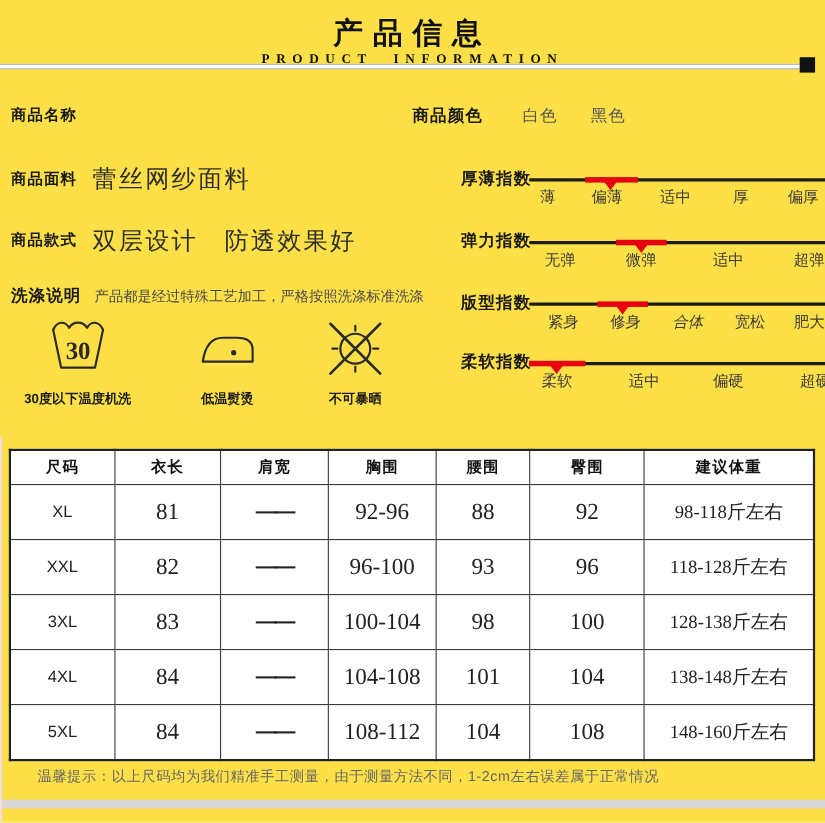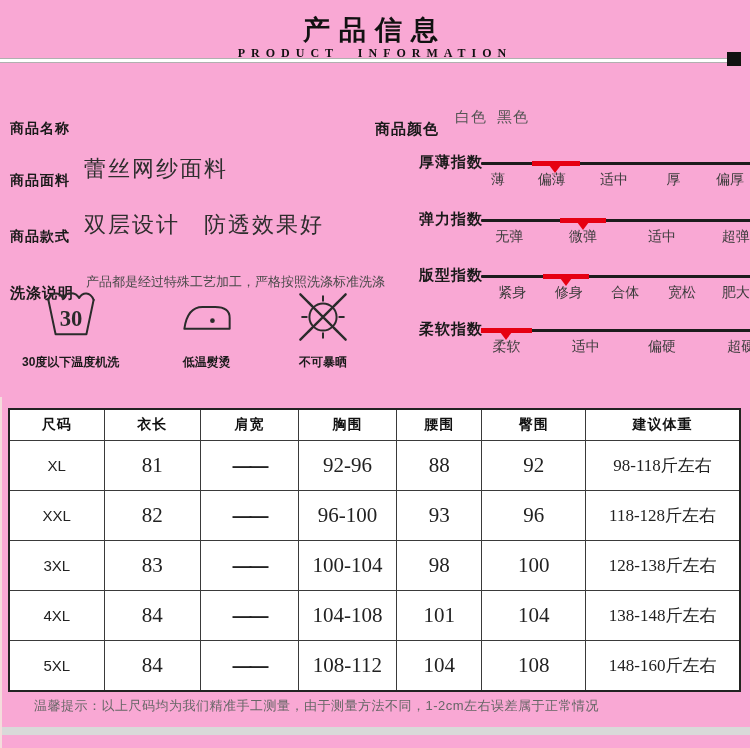--- a/index.html
+++ b/index.html
@@ -1,51 +1,51 @@
 <!DOCTYPE html>
 <html><head>
 <meta charset="utf-8">
 <style>
   html,body{margin:0;padding:0;background:#fff;}
-  .page{position:relative;width:750px;height:748px;background:#f9a8d4;overflow:hidden;
+  .page{position:relative;width:750px;height:748px;background:#fde047;overflow:hidden;
         font-family:"Liberation Sans",sans-serif;color:#222;}
 
   
   .hdr-title{position:absolute;top:12px;left:0;width:100%;text-align:center;
     font-family:"Liberation Serif","DejaVu Serif",serif;font-weight:bold;
     font-size:27px;letter-spacing:9px;color:#111;}
   .hdr-sub{position:absolute;top:46px;left:0;width:100%;text-align:center;
     font-family:"Liberation Serif","DejaVu Serif",serif;font-weight:bold;
     font-size:12px;letter-spacing:6px;word-spacing:10px;color:#111;}
   .hdr-divider{position:absolute;top:58px;left:0;width:727px;height:3px;
     border-top:1px solid #b0b0b0;border-bottom:1px solid #b0b0b0;background:#fff;}
   .hdr-square{position:absolute;top:52px;left:727px;width:14px;height:14px;background:#111;}
 
   
   .leftcol{position:absolute;left:10px;top:62px;width:362px;}
   .info-row{position:absolute;left:0;display:flex;align-items:center;}
   .info-label{font-weight:bold;font-size:14px;color:#1a1a1a;letter-spacing:1px;
-    min-width:62px;flex:none;margin-top:24px;}
+    min-width:62px;flex:none;}
   .big-value{font-size:22px;color:#2e2e2e;letter-spacing:2px;margin-left:12px;white-space:nowrap;}
   .wash-desc{font-size:13px;color:#4a4a4a;margin-left:12px;white-space:nowrap;}
   .row-name{top:34px;}
   .row-fabric{top:86px;}
   .row-style{top:142px;}
   .row-wash{top:198px;}
   .wash-row .info-label{font-size:15px;}
 
   .wash-icons{position:absolute;left:12px;top:226px;width:330px;display:flex;
     justify-content:space-between;}
   .wash-item{display:flex;flex-direction:column;align-items:center;}
   .wash-item svg{width:58px;height:58px;}
   .wash-caption{margin-top:8px;font-size:12px;font-weight:bold;color:#1a1a1a;white-space:nowrap;}
 
   
   .rightcol{position:absolute;left:375px;top:62px;width:352px;}
-  .color-row{position:absolute;top:34px;left:0;display:flex;align-items:center;}
+  .color-row{position:absolute;top:34px;left:0;display:flex;align-items:center;gap:20px;}
   .color-row .info-label{font-size:15px;min-width:66px;}
   .color-val{font-size:15px;color:#555;margin-left:14px;letter-spacing:1px;}
   .color-val + .color-val{margin-left:10px;}
 
   .index-row{position:absolute;left:0;width:352px;height:40px;margin-left:44px;}
   .index-label{position:absolute;left:0;top:-9px;font-weight:bold;font-size:15px;
     color:#1a1a1a;letter-spacing:1px;}
   .scale{position:absolute;left:62px;top:0;width:283px;}
   .scale-line{height:3px;background:#1c1c1c;border-radius:1px;}
   .scale-seg{position:absolute;top:-1px;height:5px;}
@@ -172,21 +172,21 @@
         </div>
         <div class="index-row" style="top: 213px;">
           <span class="index-label">版型指数</span>
           <div class="scale">
             <div class="scale-line" style="background: rgb(28, 28, 28);"></div>
             <div class="scale-seg" style="left: 22%; width: 16%; background: rgb(230, 0, 18);"></div>
             <div class="scale-marker" style="left: 30%; border-top-color: rgb(230, 0, 18);"></div>
             <div class="scale-opts">
               <span class="scale-opt" style="left: 11%;">紧身</span>
               <span class="scale-opt" style="left: 31%;">修身</span>
-              <span class="scale-opt" style="left: 51%;">合体</span>
+              <span class="scale-opt" style="left: 51%; font-style: italic;">合体</span>
               <span class="scale-opt" style="left: 71%;">宽松</span>
               <span class="scale-opt" style="left: 90%;">肥大</span>
             </div>
           </div>
         </div>
         <div class="index-row" style="top: 267px;">
           <span class="index-label">柔软指数</span>
           <div class="scale">
             <div class="scale-line" style="background: rgb(28, 28, 28);"></div>
             <div class="scale-seg" style="left: 0%; width: 18%; background: rgb(230, 0, 18);"></div>

